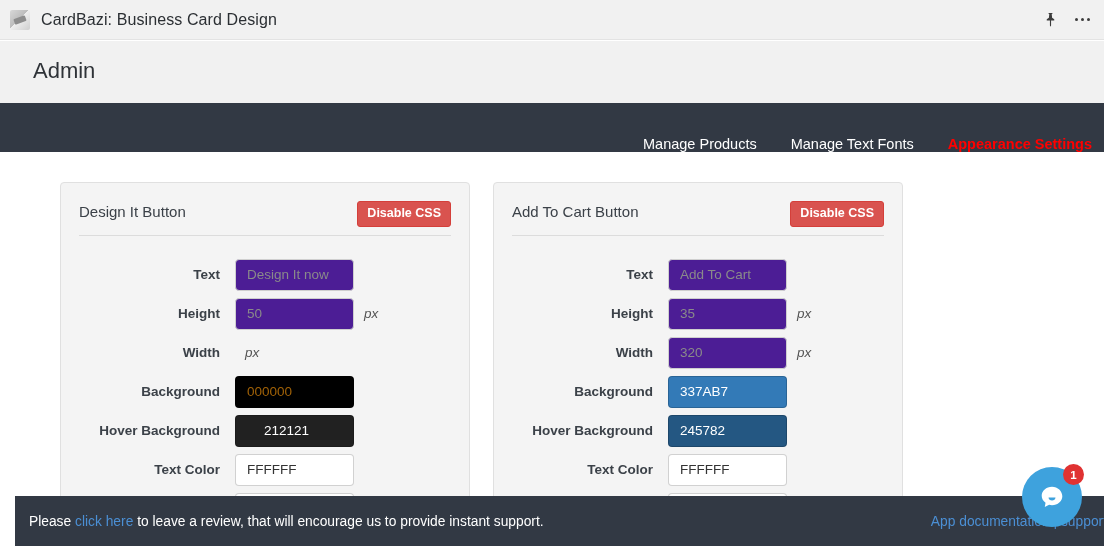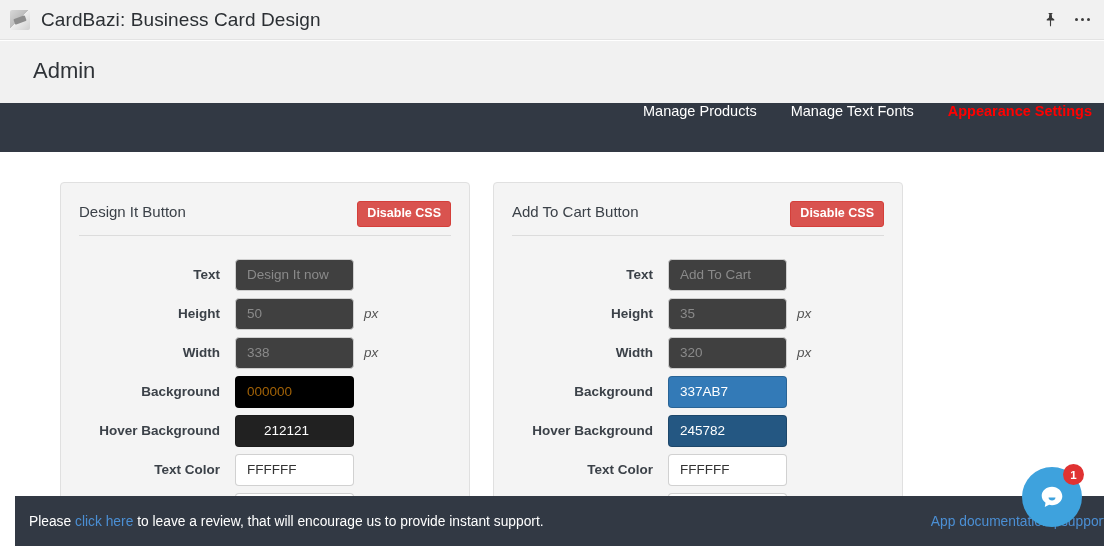--- a/index.html
+++ b/index.html
@@ -27,21 +27,21 @@
     position: relative; flex: none;
   }
   .app-icon:after {
     content: ""; position: absolute;
     left: 4px; top: 7px; width: 12px; height: 6px;
     background: #8d8d8d;
     transform: rotate(-20deg);
     border-radius: 1px;
   }
   .app-title {
-    font-size: 19px; color: #2b2f33; letter-spacing: .1px;
+    font-size: 16px; color: #2b2f33; letter-spacing: .1px;
   }
   .tb-actions {
     margin-left: auto; display: flex; align-items: center;
     height: 100%;
   }
   .tb-btn {
     width: 36px; height: 40px;
     display: flex; align-items: center; justify-content: center;
     color: #3c3c3c;
   }
@@ -58,21 +58,21 @@
   .admin-title {
     position: absolute; left: 33px; top: 17px;
     font-size: 22px; color: #2f3338; font-weight: 400; text-align: center;
   }
 
   
   .navbar {
     position: absolute; top: 103px; left: 0;
     width: 1104px; height: 49px;
     background: #323944;
-    display: flex; align-items: flex-start; justify-content: flex-end;
+    display: flex; align-items: flex-end; justify-content: flex-end;
   }
   .nav-item {
     font-size: 14.5px; color: #ffffff;
     padding: 0 0; margin-left: 0;
     white-space: nowrap;
   }
   .nav-item + .nav-item { margin-left: 34px; }
   .nav-item.active { color: #ff0000; font-weight: 700; }
   .nav-wrap { display: flex; align-items: center; padding-right: 12px; }
 
@@ -108,21 +108,21 @@
 
   .form { padding-top: 14px; }
   .row { display: flex; align-items: center; height: 39px; }
   .row-label {
     width: 174px; text-align: right; padding-right: 15px;
     font-size: 13.5px; font-weight: 700; color: #3b4148;
   }
   .field {
     width: 119px; height: 32px;
     border: 1px solid #cfcfcf; border-radius: 4px;
-    background: #404040;
+    background: #4c1d95;
     display: flex; align-items: center;
     padding: 0 11px;
     font-size: 13.5px; color: #8a8a8a;
   }
   .field.swatch { border-color: rgba(0,0,0,.18); font-weight: 400; }
   .unit { font-size: 13.5px; color: #555; margin-left: 10px; font-style: italic; }
 
   
   .banner {
     position: absolute; left: 0; top: 496px;
@@ -199,21 +199,20 @@
         <div class="row-label">Text</div>
         <div class="field">Design It now</div>
       </div>
       <div class="row">
         <div class="row-label">Height</div>
         <div class="field">50</div>
         <span class="unit">px</span>
       </div>
       <div class="row">
         <div class="row-label">Width</div>
-        <div class="field">338</div>
         <span class="unit">px</span>
       </div>
       <div class="row">
         <div class="row-label">Background</div>
         <div class="field swatch" style="background: rgb(0, 0, 0); color: #a16207;">000000</div>
       </div>
       <div class="row">
         <div class="row-label">Hover Background</div>
         <div class="field swatch" style="background: rgb(33, 33, 33); color: rgb(255, 255, 255); padding-left: 28px;">212121</div>
       </div>

